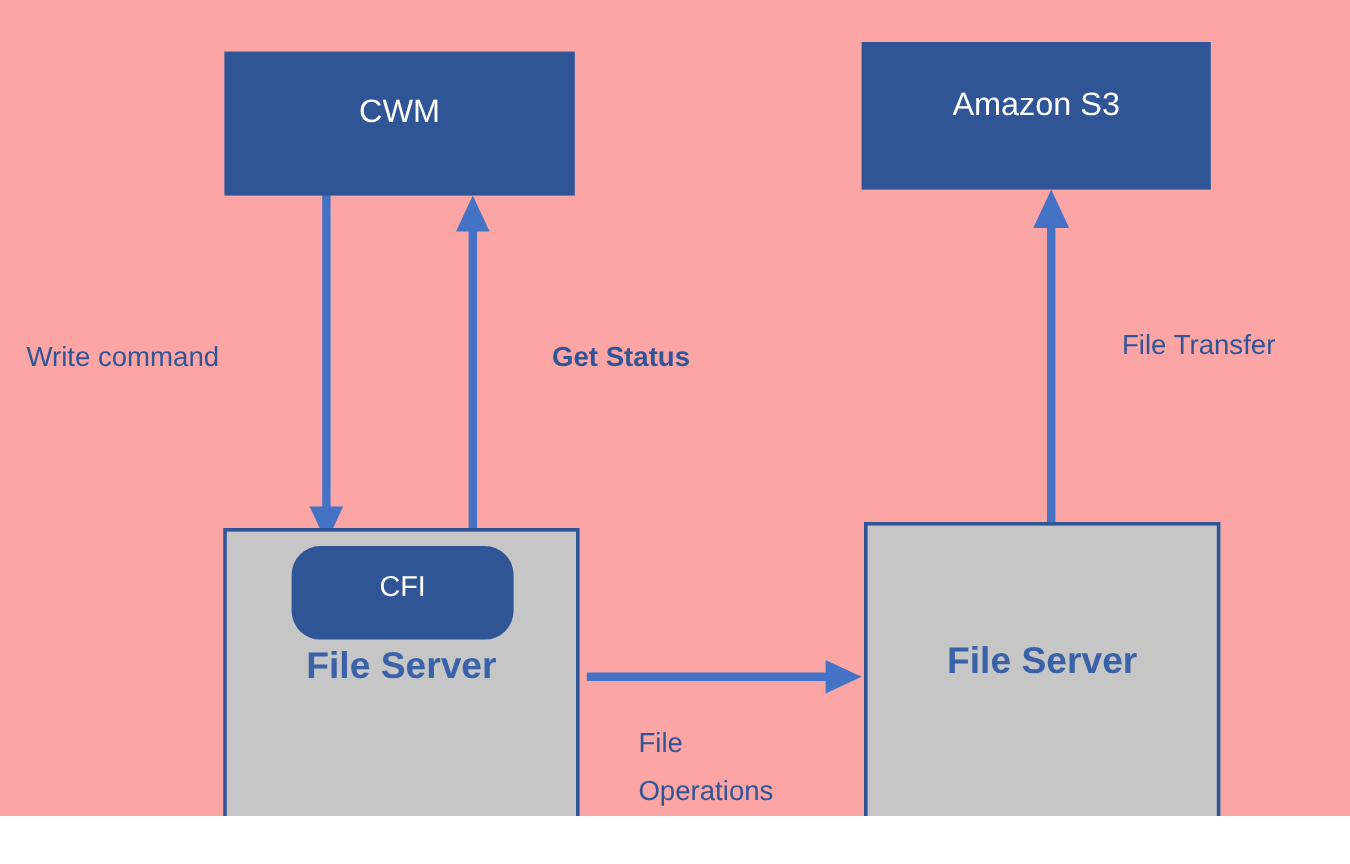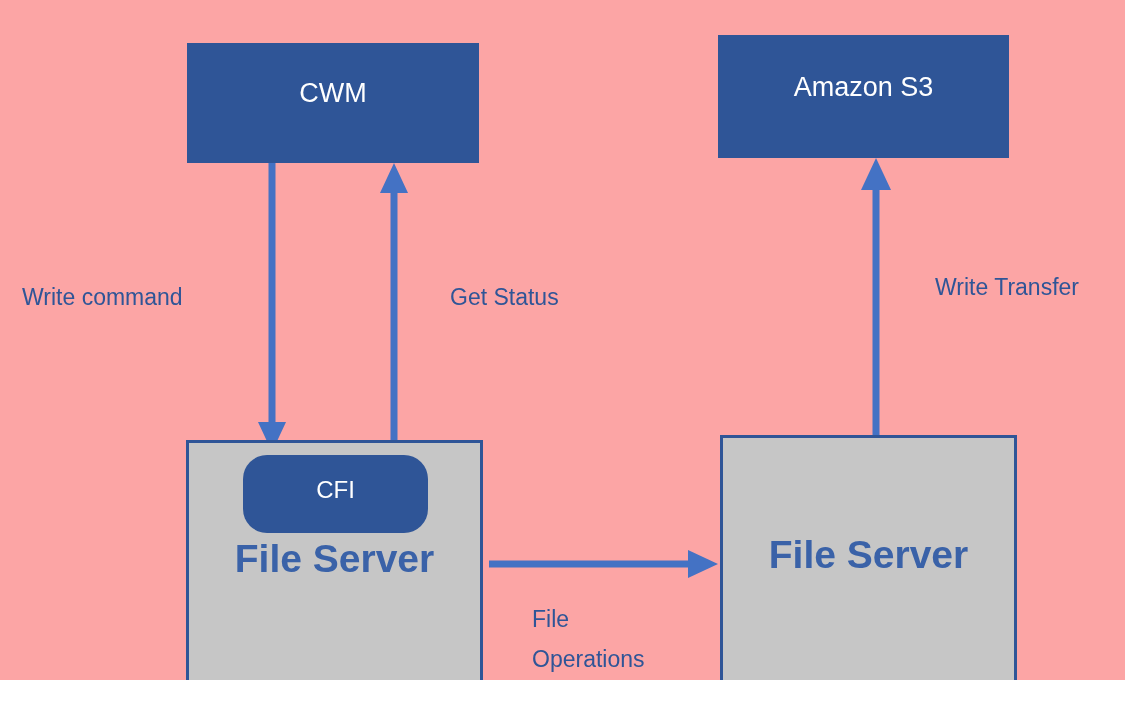--- a/index.html
+++ b/index.html
@@ -54,21 +54,21 @@
   #box-fileserver-left  { left: 186px; top: 440px; width: 297px; height: 257px; }
   #box-fileserver-right { left: 720px; top: 435px; width: 297px; height: 262px; }
 
   #box-cfi { left: 243px; top: 455px; width: 185px; height: 78px; border-radius: 24px; }
   #box-cfi .node-label { margin-top: 22px; font-size: 24px; }
 
   #label-fs-left  { position: absolute; left: 186px; top: 537px; width: 297px; text-align: center; }
   #label-fs-right { position: absolute; left: 720px; top: 533px; width: 297px; text-align: center; }
   .fs-text {
     color: #3A62A8;
-    font-size: 39px;
+    font-size: 31px;
     font-weight: bold;
     white-space: nowrap;
   }
 
   
   .arrow-svg {
     position: absolute;
     overflow: visible;
     pointer-events: none;
   }
@@ -77,21 +77,21 @@
   .edge-label {
     position: absolute;
     color: #2F5597;
     font-size: 23px;
     font-weight: 400;
     line-height: 1.72;
     white-space: pre-line;
   }
 
   #label-write-command { left: 22px;  top: 278px; }
-  #label-get-status    { left: 450px; top: 278px; }
+  #label-get-status    { left: 460px; top: 278px; font-weight: bold; }
   #label-file-transfer { left: 935px; top: 268px; }
   #label-file-ops      { left: 532px; top: 600px; }
 </style>
 </head>
 <body>
 
 <div id="canvas">
 
   <svg class="arrow-svg" id="arrow-write-command" style="left:250px; top:160px; width:50px; height:300px;" width="50" height="300" viewBox="0 0 50 300">
     <line x1="22" y1="0" x2="22" y2="272" stroke="#4472C4" stroke-width="7"></line>
@@ -134,18 +134,18 @@
   <div class="node node-server" id="box-fileserver-right"></div>
 
   <div id="label-fs-right">
     <span class="fs-text">File Server</span>
   </div>
 
   <div class="edge-label" id="label-write-command">Write command</div>
 
   <div class="edge-label" id="label-get-status">Get Status</div>
 
-  <div class="edge-label" id="label-file-transfer">Write Transfer</div>
+  <div class="edge-label" id="label-file-transfer">File Transfer</div>
 
   <div class="edge-label" id="label-file-ops">File
 Operations</div>
 
 </div>
 
 </body></html>

